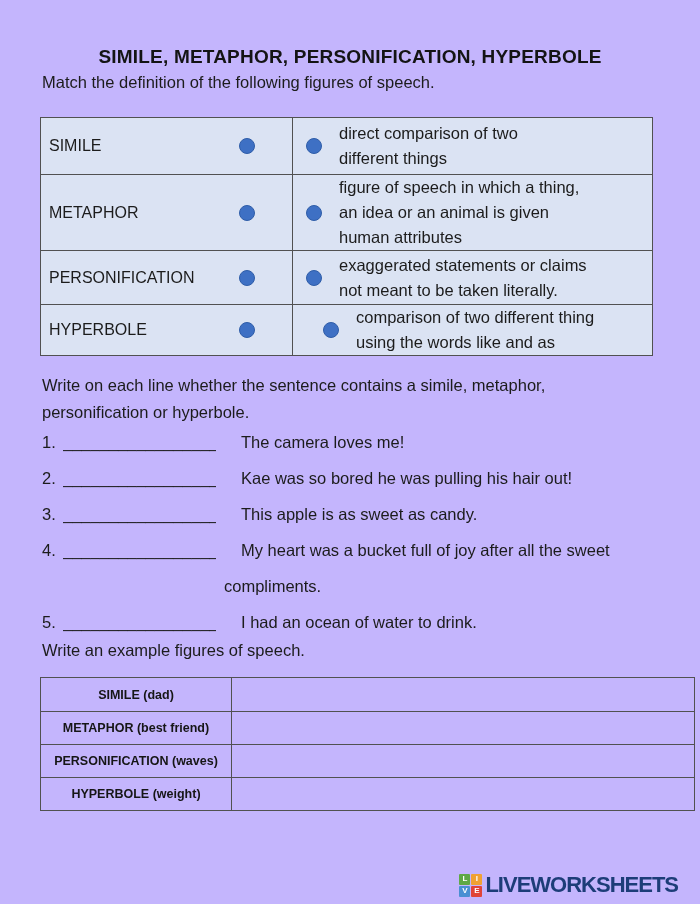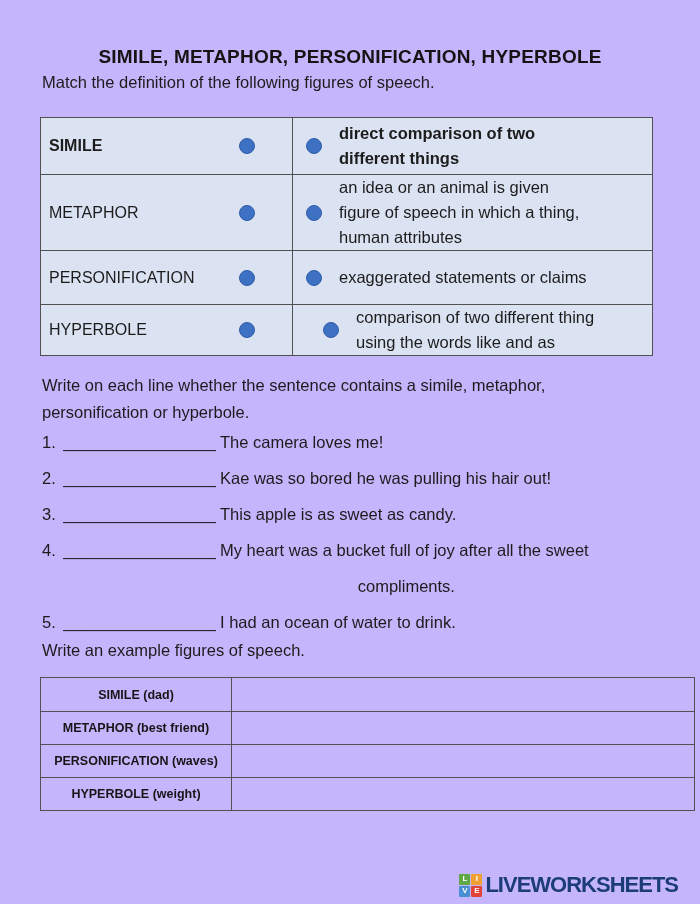--- a/index.html
+++ b/index.html
@@ -27,21 +27,21 @@
   #instr-example { top:641px; }
 
   
   .match-table {
     position:absolute; left:40px; top:117px; width:613px;
     border:1.5px solid #515151;
     background:#dbe3f3;
   }
   .match-row { display:flex; }
   .match-row + .match-row { border-top:1.5px solid #515151; }
-  .match-row.r1 { height:56px;font-weight:bold; }
+  .match-row.r1 { height:56px; }
   .match-row.r2 { height:76px; }
   .match-row.r3 { height:54px; }
   .match-row.r4 { height:51px;gap:17px; }
   .cell-term {
     width:252px; flex:0 0 252px;
     border-right:1.5px solid #515151;
     display:flex; align-items:center;
     padding:0 37px 0 8px;
     font-size:16px;
   }
@@ -61,22 +61,22 @@
   .def-lines { margin-left:17px; font-size:16.5px; line-height:25px; }
 
   
   .q-list { position:absolute; left:42px; top:424px; }
   .q-row { height:36px; display:flex; align-items:center; font-size:16.5px; white-space:nowrap; }
   .q-num { width:21px; }
   .q-blank {
     width:153px; overflow:hidden; white-space:nowrap;
     letter-spacing:0; color:#1c1c1c;
   }
-  .q-text { margin-left:4px; }
-  .q-cont { padding-left:182px;justify-content:center; }
+  .q-text { margin-left:25px; }
+  .q-cont { padding-left:182px; }
 
   
   .example-table {
     position:absolute; left:40px; top:677px; width:655px;
     border:1.5px solid #515151;
   }
   .ex-row { display:flex; height:33px; }
   .ex-row + .ex-row { border-top:1.5px solid #515151; }
   .ex-label {
     flex:0 0 191px; width:191px;
@@ -135,35 +135,36 @@
       </div>
     </div>
     <div class="match-row r2">
       <div class="cell-term">
         <span>METAPHOR</span>
         <span class="dot"></span>
       </div>
       <div class="cell-def">
         <span class="dot"></span>
         <div class="def-lines">
+          <div>figure of speech in which a thing,</div>
           <div>an idea or an animal is given</div>
-          <div>figure of speech in which a thing,</div>
           <div>human attributes</div>
         </div>
       </div>
     </div>
     <div class="match-row r3">
       <div class="cell-term">
         <span>PERSONIFICATION</span>
         <span class="dot"></span>
       </div>
       <div class="cell-def">
         <span class="dot"></span>
         <div class="def-lines">
           <div>exaggerated statements or claims</div>
+          <div>not meant to be taken literally.</div>
         </div>
       </div>
     </div>
     <div class="match-row r4">
       <div class="cell-term">
         <span>HYPERBOLE</span>
         <span class="dot"></span>
       </div>
       <div class="cell-def">
         <span class="dot"></span>

